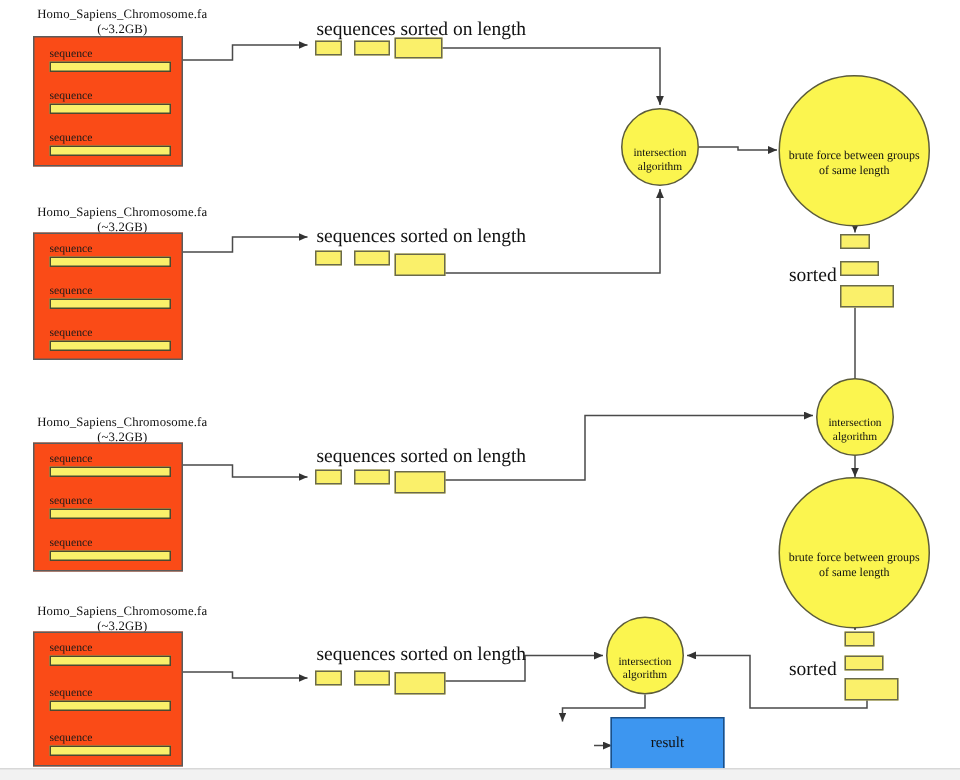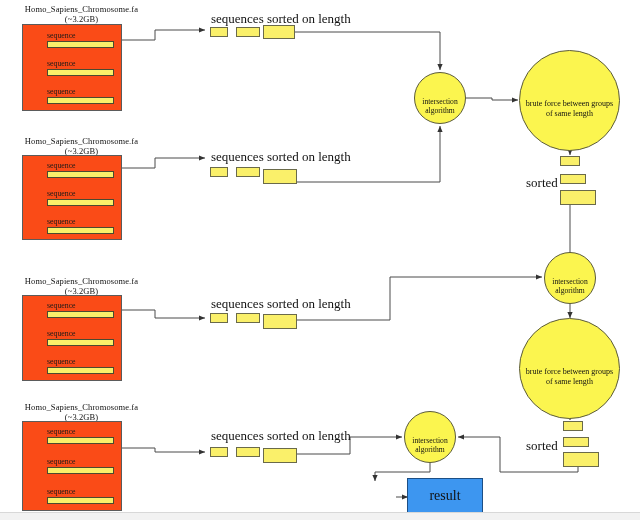--- a/index.html
+++ b/index.html
@@ -25,21 +25,21 @@
     color:#111;
     white-space:nowrap;
   }
   .file-title .sz{display:block;text-align:center;}
   .file-box{
     position:absolute;
     background:#FA4B17;
     border:1.2px solid #5b5b5b;
     box-sizing:border-box;
   }
-  .seq-group{position:absolute;left:24px;right:7px;}
+  .seq-group{position:absolute;left:10px;right:7px;}
   .seq-label{
     font-size:7.8px;
     color:#1a1a1a;
     line-height:9px;
     margin-bottom:1px;
     white-space:nowrap;
   }
   .seq-bar{
     height:7px;
     background:#FAF06A;
@@ -93,21 +93,21 @@
   
   .result-box{
     position:absolute;
     background:#3D96F0;
     border:1.2px solid #1d4f85;
     display:flex;
     align-items:center;
     justify-content:center;
     box-sizing:border-box;
   }
-  .result-box .rtext{font-size:14px;color:#111;}
+  .result-box .rtext{font-size:10px;color:#111;}
 
   
   .footer-strip{
     position:absolute;
     left:0;bottom:0;
     width:640px;height:8px;
     background:#f2f2f2;
     border-top:1px solid #d8d8d8;
     box-sizing:border-box;
   }

